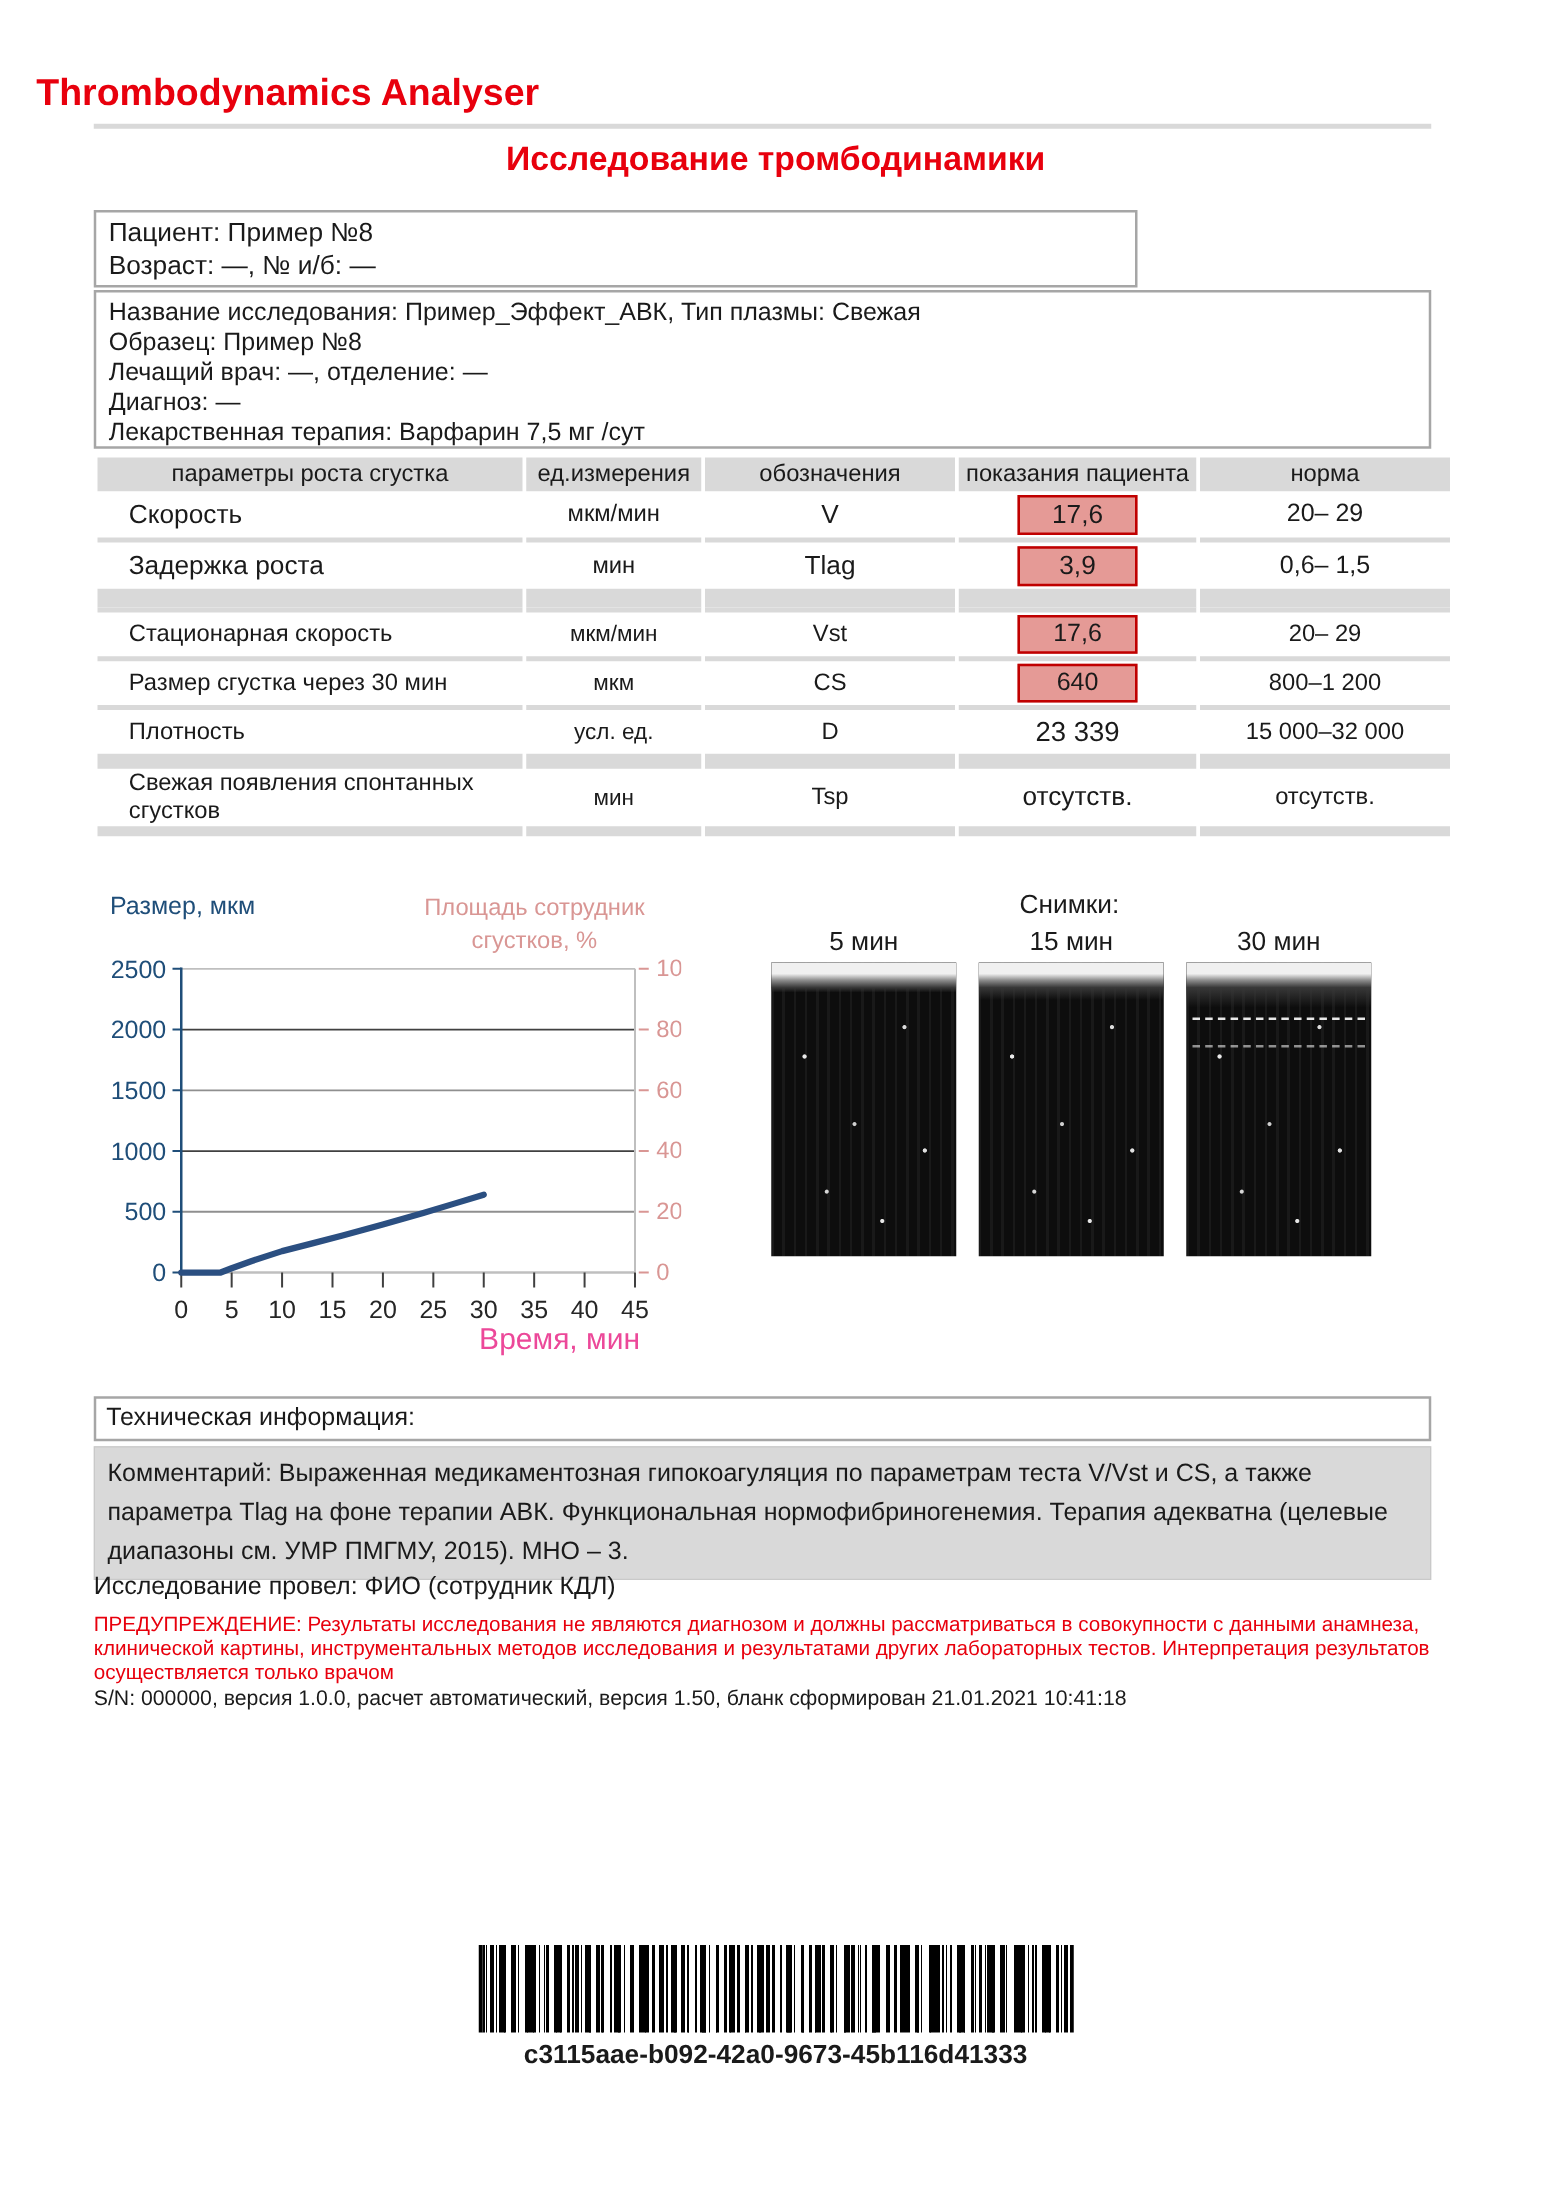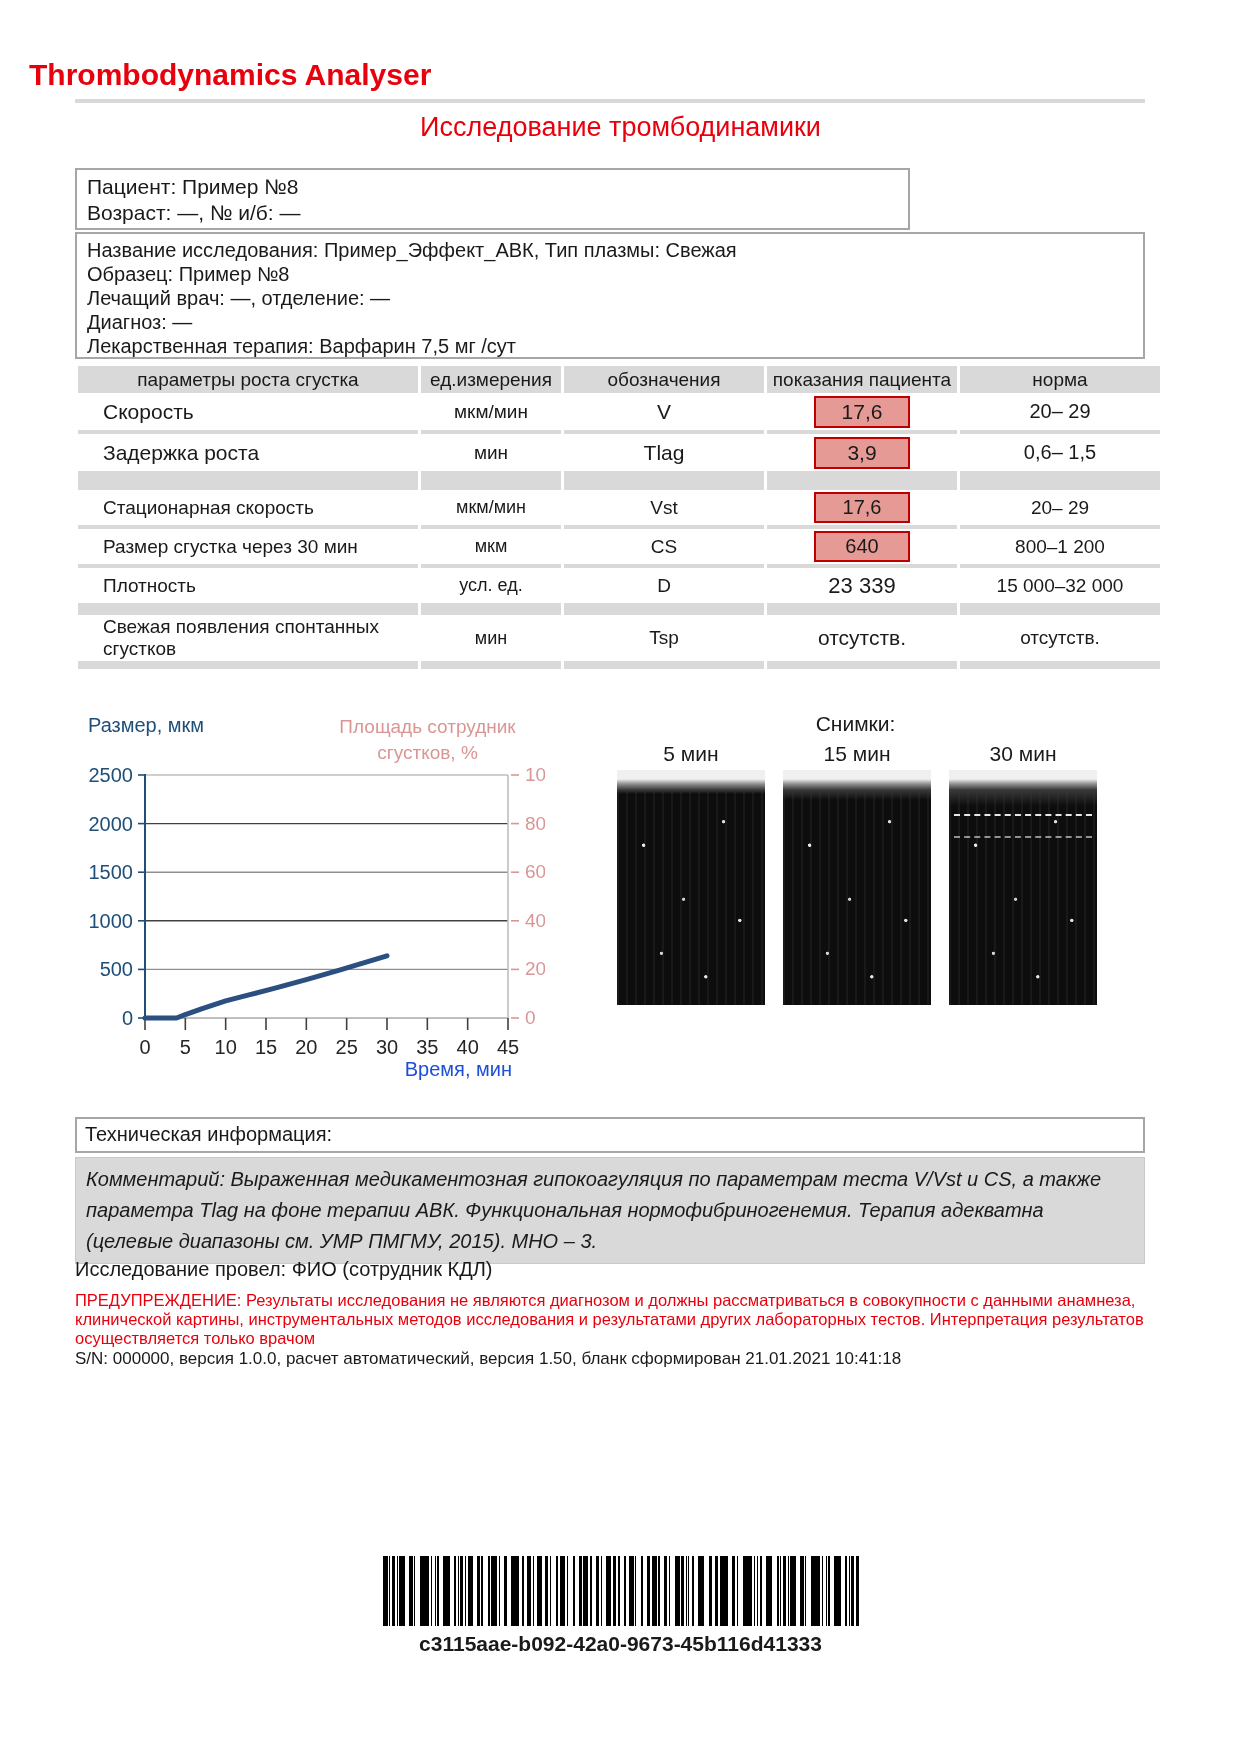--- a/index.html
+++ b/index.html
@@ -3,21 +3,21 @@
 <meta charset="utf-8">
 <style>
   html,body{margin:0;padding:0;background:#fff;}
   .page{position:relative;width:1241px;height:1754px;background:#fff;overflow:hidden;
         font-family:"Liberation Sans","DejaVu Sans",sans-serif;color:#1a1a1a;}
   .abs{position:absolute;}
 
   
   .app-title{left:0;top:58px;width:1241px;text-align:left;font-size:30px;font-weight:bold;color:#e8000d;margin-left:29px;}
   .title-rule{left:75px;top:99px;width:1070px;height:4px;background:#d9d9d9;}
-  .report-title{left:0;top:112px;width:1241px;text-align:center;font-size:27px;font-weight:normal;color:#e8000d;}
+  .report-title{left:0;top:112px;width:1241px;text-align:center;font-size:27px;font-weight:bold;color:#e8000d;}
 
   
   .patient-box{left:75px;top:168px;width:835px;height:62px;border:2px solid #a6a6a6;box-sizing:border-box;
                padding:4px 10px;font-size:21px;line-height:26px;}
   .date-box{left:935px;top:168px;width:210px;height:55px;border:2px solid #808080;background:#d9d9d9;
             box-sizing:border-box;display:flex;align-items:center;justify-content:center;
             font-size:20px;font-weight:bold;}
   .study-box{left:75px;top:232px;width:1070px;height:127px;border:2px solid #a6a6a6;box-sizing:border-box;
              padding:4px 10px;font-size:20px;line-height:24px;}
 
@@ -38,21 +38,21 @@
   tr.sep td{background:#d9d9d9;padding:0;line-height:0;}
   .flag{display:inline-block;min-width:96px;padding:2px 6px;border:2px solid #c00000;background:#e59a96;
         text-align:center;box-sizing:border-box;}
   .plainval{display:inline-block;font-size:22px;}
   tr.md2 .plainval{font-size:21px;}
 
   
   .chart-wrap{left:75px;top:710px;width:470px;height:372px;}
   .chart-ylabel-left{left:88px;top:714px;font-size:20px;color:#1f4e79;}
   .chart-ylabel-right{left:330px;top:714px;width:195px;text-align:center;font-size:19px;line-height:26px;color:#d99694;}
-  .chart-xlabel{left:300px;top:1058px;width:212px;text-align:right;font-size:20px;color:#1d4ed8;}
+  .chart-xlabel{left:300px;top:1058px;width:212px;text-align:right;font-size:24px;color:#ec4899;}
   .ytick{font-size:20px;fill:#1f4e79;}
   .rtick{font-size:19px;fill:#d99694;}
   .xtick{font-size:20px;fill:#262626;}
 
   
   .snap-title{left:783px;top:712px;width:145px;text-align:center;font-size:21px;}
   .snap-label{top:742px;width:148px;text-align:center;font-size:21px;}
   .photo{top:770px;width:148px;height:235px;background:#0d0d0d;overflow:hidden;
          background-image:
            radial-gradient(circle 2px at 18% 32%, #e9e9e9 0 1.4px, transparent 2px),
@@ -67,21 +67,21 @@
   .photo.p1::before{height:24px;}
   .photo.p2::before{height:30px;}
   .photo.p3::before{height:36px;}
   .photo.p3::after{content:'';position:absolute;left:5px;right:5px;top:44px;height:20px;
          border-top:2px dashed rgba(255,255,255,0.9);border-bottom:2px dashed rgba(255,255,255,0.55);}
 
   
   .tech-box{left:75px;top:1117px;width:1070px;height:36px;border:2px solid #a6a6a6;box-sizing:border-box;
             font-size:20px;line-height:31px;padding-left:8px;}
   .comment-box{left:75px;top:1157px;width:1070px;background:#d9d9d9;border:1px solid #c9c9c9;box-sizing:border-box;
-               padding:6px 10px;font-size:20px;line-height:31px;font-style:italic;}
+               padding:6px 10px;font-size:20px;line-height:31px;}
   .operator{left:75px;top:1258px;width:1070px;font-size:20px;}
   .warning{left:75px;top:1291px;width:1075px;color:#e8000d;font-size:16.5px;line-height:19px;}
   .serial{left:75px;top:1349px;width:1070px;font-size:17px;}
 
   
   .barcode-wrap{left:348px;top:1556px;width:545px;text-align:center;}
   .barcode-bars{margin:0 auto;width:470px;height:70px;background-color:#fff;
     background-image:
       repeating-linear-gradient(90deg,#000 0 2px,transparent 2px 6px,#000 6px 9px,transparent 9px 11px,#000 11px 12px,transparent 12px 17px),
       repeating-linear-gradient(90deg,transparent 0 3px,#000 3px 4px,transparent 4px 13px,#000 13px 18px,transparent 18px 23px);

